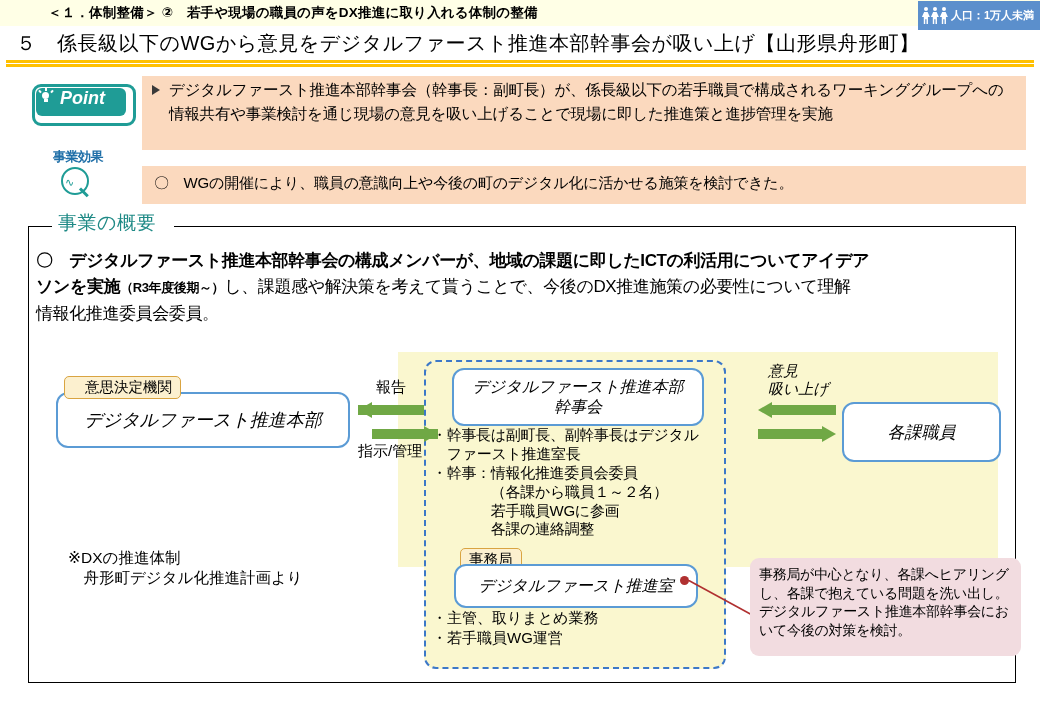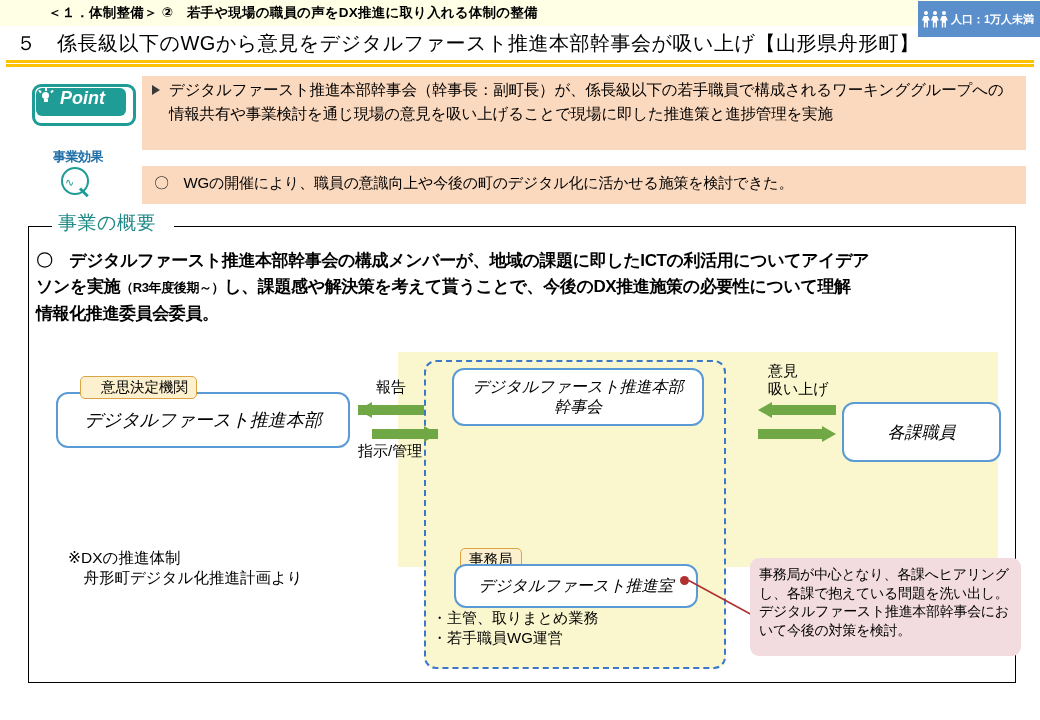--- a/index.html
+++ b/index.html
@@ -21,21 +21,21 @@
     background: #FFFFE6;
   }
   #header-title {
     left: 48px; top: 4px;
     font-size: 13.5px; font-weight: bold;
     letter-spacing: 0.2px;
     white-space: nowrap;
   }
   #pop-badge {
     right: 0px; top: 1px;
-    height: 36px;
+    height: 29px;
     background: #5B8FCC;
     display: flex; align-items: center;
     padding: 0 6px 0 4px;
     color: #ffffff;
   }
   #pop-badge .people { display: flex; align-items: flex-end; gap: 1px; margin-right: 3px; }
   #pop-badge .person {
     width: 8px; height: 17px; position: relative;
   }
   #pop-badge .person::before {
@@ -162,21 +162,21 @@
     letter-spacing: 0.5px;
     white-space: nowrap;
   }
 
   #overview-text {
     left: 36px; top: 248px; width: 980px;
     font-size: 17px; font-weight: bold;
     line-height: 1.55; letter-spacing: -0.4px;
   }
   #overview-text .small { font-size: 13px; }
-  #overview-text .norm  { font-weight: bold; margin-top: 28px; }
+  #overview-text .norm  { font-weight: normal; margin-top: 28px; }
 
   
   #diagram { left: 28px; top: 340px; width: 986px; height: 340px; }
 
   .yellow-bg {
     background: #FAF7CF;
   }
   #yellow-main { left: 370px; top: 12px; width: 600px; height: 215px; }
 
   .dashed-box {
@@ -200,21 +200,21 @@
   #box-kakuka { left: 814px; top: 62px; width: 155px; height: 56px; font-size: 17px; }
 
   .tag {
     background: #FCF0CF;
     border: 1.5px solid #D9A441;
     border-radius: 5px;
     padding: 1px 8px;
     font-size: 14.5px;
     white-space: nowrap;
   }
-  #tag-ishi { left: 52px; top: 36px; padding-left: 20px; }
+  #tag-ishi { left: 36px; top: 36px; padding-left: 20px; }
   #tag-jimu { left: 432px; top: 208px; }
 
   .bullets {
     font-size: 15.5px; line-height: 1.32; letter-spacing: -0.3px;
     white-space: pre-line;
   }
   #bullets-left  { left: 58px; top: 112px; width: 320px; }
   #note-left     { left: 40px; top: 208px; width: 330px; font-size: 15.5px; line-height: 1.32; white-space: pre-line; }
   #bullets-center{ left: 404px; top: 86px; width: 290px; font-size: 15px; line-height: 1.26; }
   #bullets-jimu  { left: 404px; top: 268px; width: 290px; font-size: 15px; line-height: 1.3; white-space: pre-line; }
@@ -241,21 +241,21 @@
   #arrow-shiji .shaft { left: 14px; right: 0; }
 
   #arrow-iken   { left: 730px; top: 62px; width: 78px; }
   #arrow-iken .shaft { left: 14px; right: 0; }
   #arrow-renraku{ left: 730px; top: 86px; width: 78px; }
   #arrow-renraku .shaft { left: 0; right: 14px; }
 
   .arrow-label { font-size: 15px; line-height: 1.2; white-space: pre-line; }
   #lbl-hokoku  { left: 348px; top: 38px; }
   #lbl-shiji   { left: 330px; top: 102px; text-align: center; }
-  #lbl-iken    { left: 740px; top: 22px; }
+  #lbl-iken    { left: 740px; top: 22px; font-style: italic; }
   #lbl-renraku { left: 736px; top: 105px; }
 
   
   #callout {
     left: 722px; top: 218px; width: 256px; height: 98px;
     background: #F2DCE0;
     border-radius: 9px;
     padding-left: 15px;
   }
   #callout .ctxt {
@@ -352,20 +352,26 @@
   <div class="abs arrow-label" id="lbl-hokoku">報告</div>
   <div class="abs arrow-r" id="arrow-shiji">
     <div class="shaft"></div>
       <div class="head"></div>
   </div>
   <div class="abs arrow-label" id="lbl-shiji">指示/管理</div>
 
   <div class="abs rbox" id="box-kanjikai">
     <span><span>デジタルファースト推進本部</span><br><span>幹事会</span></span>
   </div>
+  <div class="abs bullets" id="bullets-center" style="white-space: pre-line;">・幹事長は副町長、副幹事長はデジタル
+　ファースト推進室長
+・幹事：情報化推進委員会委員
+　　　　（各課から職員１～２名）
+　　　　若手職員WGに参画
+　　　　各課の連絡調整</div>
 
   <div class="abs tag" id="tag-jimu">事務局</div>
   <div class="abs rbox" id="box-jimukyoku">
     <span>デジタルファースト推進室</span>
   </div>
   <div class="abs" id="bullets-jimu">・主管、取りまとめ業務
 ・若手職員WG運営</div>
 
   <div class="abs arrow-l" id="arrow-iken">
     <div class="shaft"></div>

